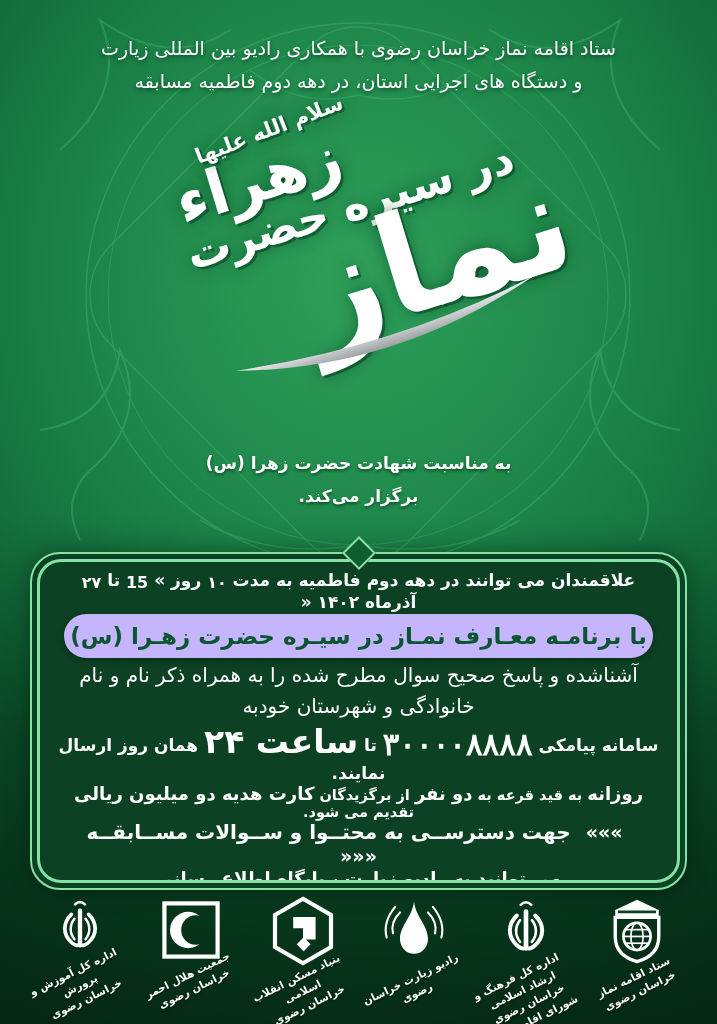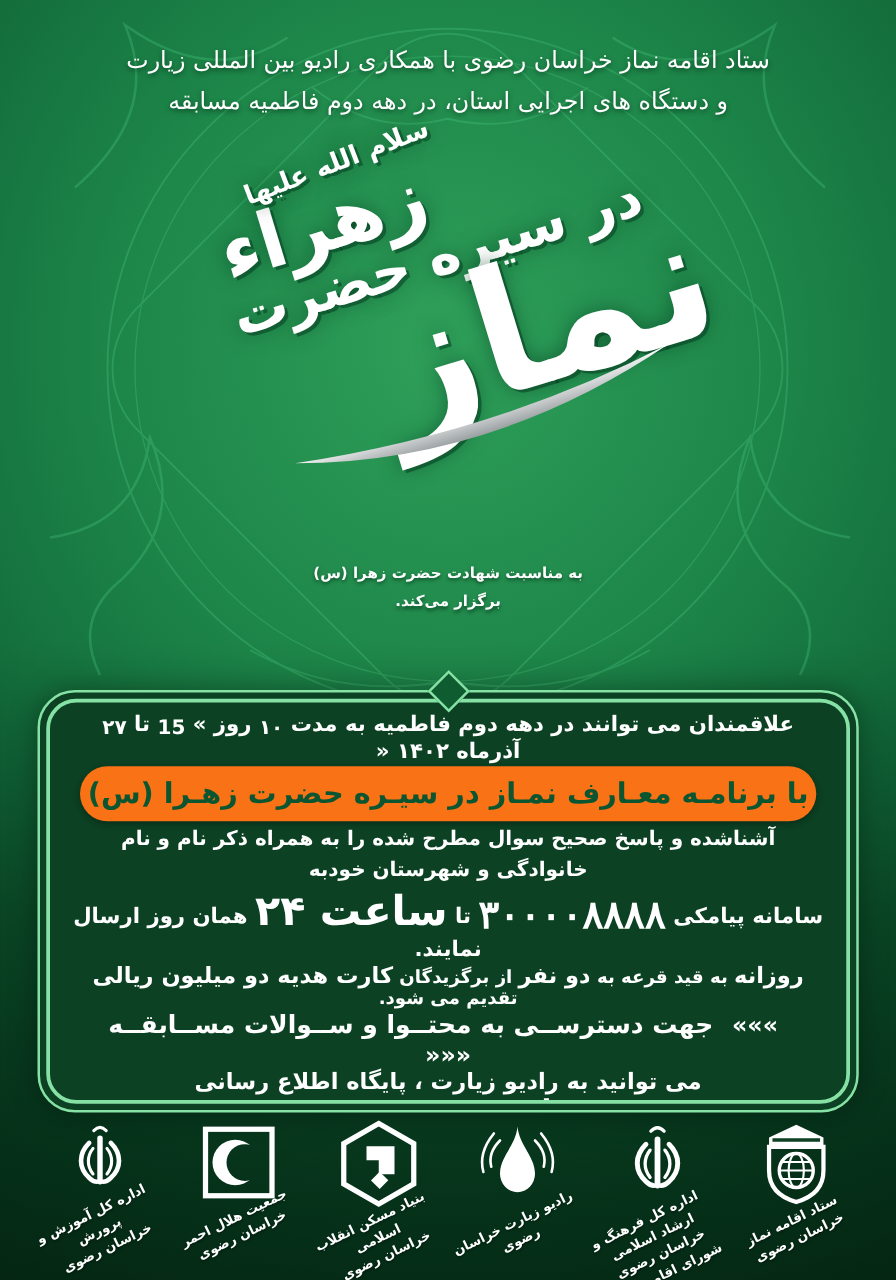--- a/index.html
+++ b/index.html
@@ -21,41 +21,41 @@
   .calligraphy{ position:absolute; top:96px; left:98px; width:520px; z-index:2;
     transform:rotate(-17deg); text-align:center;
     text-shadow:2px 3px 0 rgba(6,62,32,.55), 0 0 16px rgba(6,62,32,.55); }
   .calligraphy .salam{ font-size:21px; font-weight:bold; transform:translateX(-55px) rotate(-4deg); }
   .calligraphy .c-zahra{ font-size:62px; font-weight:bold; text-align:left; padding-left:95px; margin-top:-4px; }
   .calligraphy .c-mid{ font-size:44px; font-weight:bold; margin-top:-10px; }
   .calligraphy .c-namaz{ font-size:138px; font-weight:bold; line-height:.92; text-align:right; padding-right:55px; margin-top:-14px; }
   .swoosh{ display:block; margin:-26px auto 0 auto; }
 
   .subtitle{ position:absolute; top:447px; left:0; right:0; z-index:2; text-align:center;
-    font-weight:bold; font-size:12px; line-height:1.95; text-shadow:0 2px 3px rgba(4,40,20,.6); }
+    font-weight:bold; font-size:17px; line-height:1.95; text-shadow:0 2px 3px rgba(4,40,20,.6); }
 
   .panel{ position:absolute; left:30px; top:552px; width:657px; height:338px; z-index:2;
     background:#0c4123; border:2px solid #86e2a4; border-radius:30px;
     box-shadow:0 0 22px rgba(0,0,0,.35); }
   .panel-notch{ position:absolute; top:0; left:50%; width:24px; height:24px; z-index:3;
     transform:translate(-50%,-54%) rotate(45deg);
     background:#0f5c31; border:2px solid #86e2a4; }
   .panel-inner{ position:absolute; inset:5px; border:3px solid #86e2a4; border-radius:24px;
     display:flex; flex-direction:column; justify-content:space-evenly;
     padding:8px 18px; text-align:center; overflow:hidden; }
 
   .dates-line{ font-size:17px; font-weight:bold; }
   .dates-line .num{ font-size:16px; vertical-align:-2px; }
   .q{ direction:ltr; unicode-bidi:isolate; font-weight:bold; }
 
-  .pill{ background:#f97316; color:#0b5531; border-radius:26px; margin:2px 6px;
+  .pill{ background:#c4b5fd; color:#0b5531; border-radius:26px; margin:2px 6px;
     font-size:23px; font-weight:bold; line-height:44px; height:46px;
     box-shadow:0 2px 6px rgba(0,0,0,.3); }
 
-  .para{ font-size:16px; font-weight:bold; line-height:1.55; }
+  .para{ font-size:20px; font-weight:normal; line-height:1.55; }
 
   .sms-line{ font-size:17px; font-weight:bold; }
   .sms-line .big-num{ font-size:31px; vertical-align:-4px; letter-spacing:1px;font-family:Liberation Serif, serif; }
   .sms-line .big-time{ font-size:33px; vertical-align:-2px; }
 
   .prize-line{ font-size:14.5px; font-weight:bold;text-align:center; }
   .prize-line .em{ font-size:18px; }
 
   .access-line{ font-size:20px; font-weight:bold; letter-spacing:.5px; }
   .access-line .q{ font-size:19px; margin:0 8px; }

